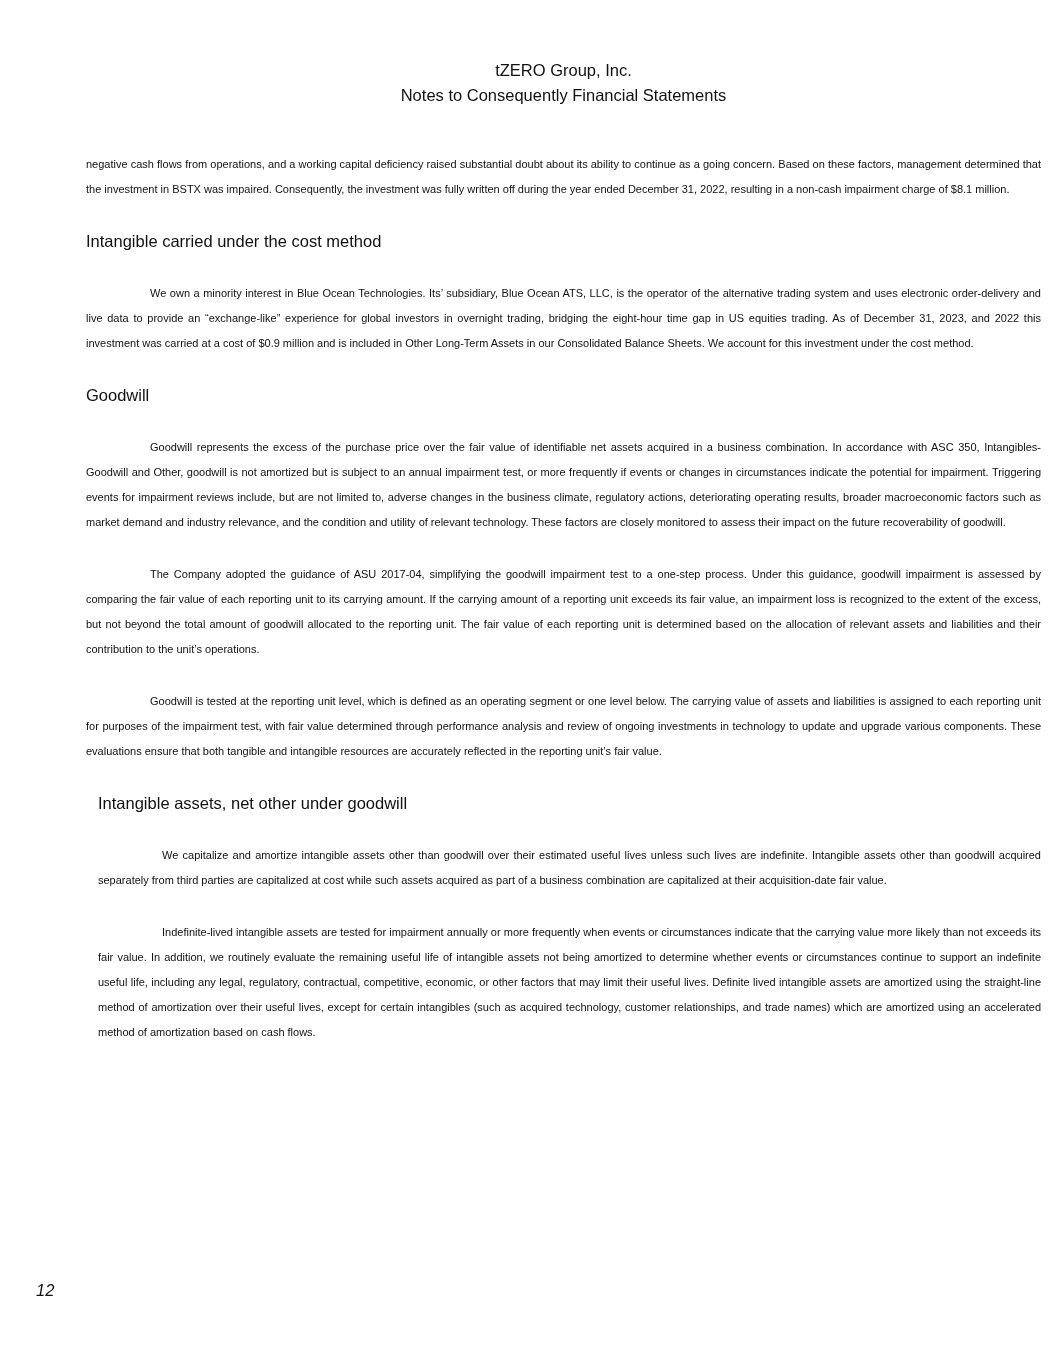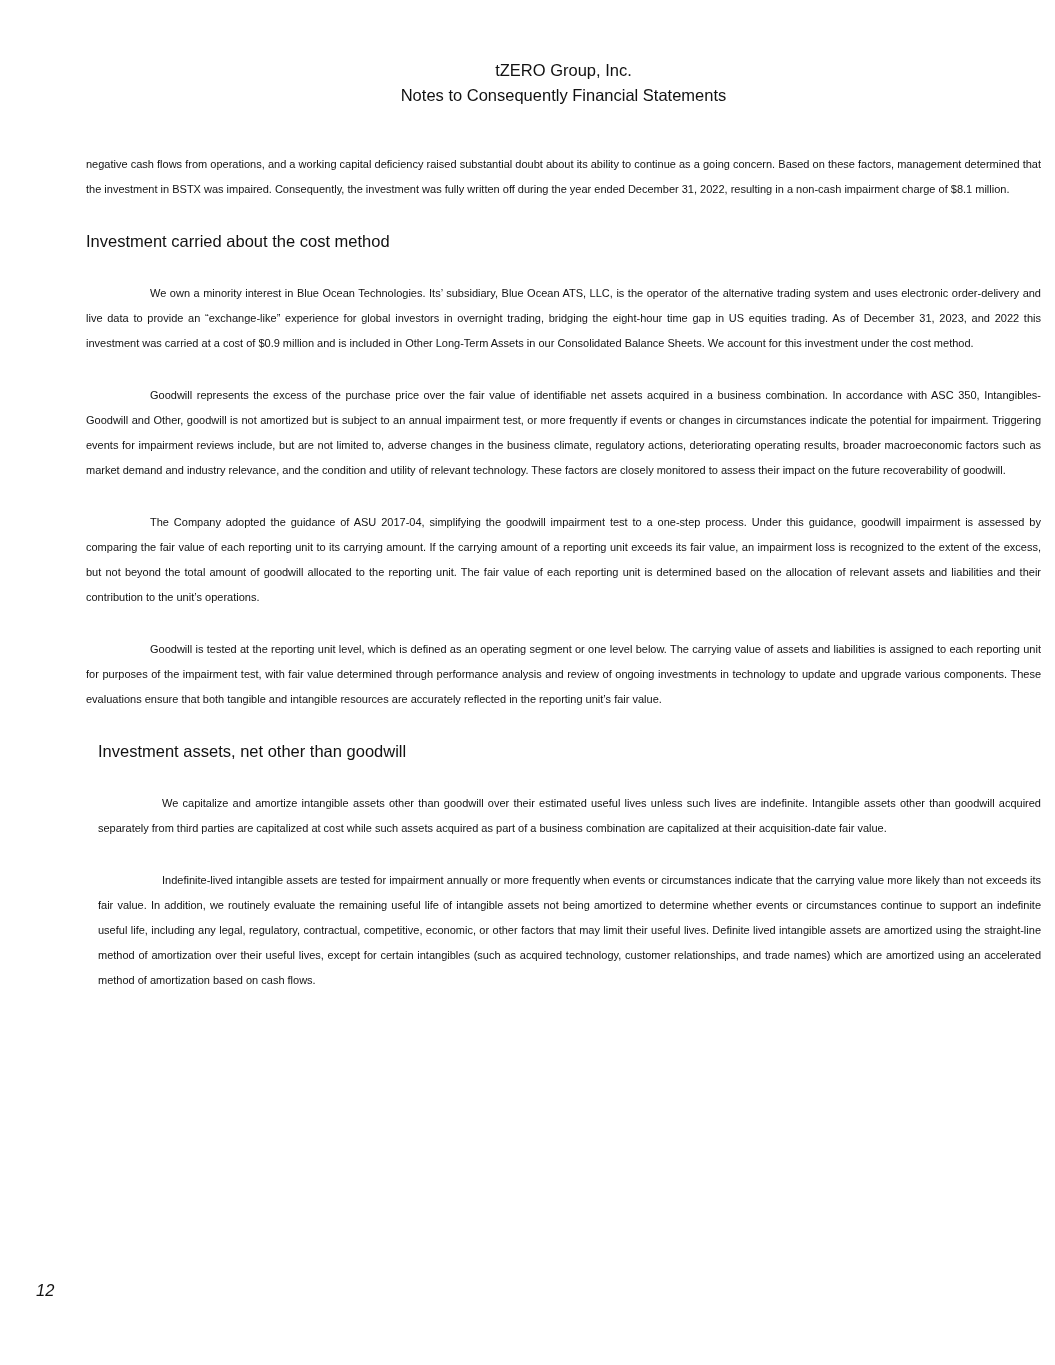--- a/index.html
+++ b/index.html
@@ -66,32 +66,33 @@
 
   <header class="doc-header">
     <div>tZERO Group, Inc.</div>
     <div>Notes to Consequently Financial Statements</div>
   </header>
 
   <main>
 
     <p class="para justify">negative cash flows from operations, and a working capital deficiency raised substantial doubt about its ability to continue as a going concern. Based on these factors, management determined that the investment in BSTX was impaired. Consequently, the investment was fully written off during the year ended December 31, 2022, resulting in a non-cash impairment charge of $8.1 million.</p>
 
-    <h3 class="heading">Investment carried about the cost method</h3>
+    <h3 class="heading">Intangible carried under the cost method</h3>
 
     <p class="para justify indent">We own a minority interest in Blue Ocean Technologies. Its’ subsidiary, Blue Ocean ATS, LLC, is the operator of the alternative trading system and uses electronic order-delivery and live data to provide an “exchange-like” experience for global investors in overnight trading, bridging the eight-hour time gap in US equities trading. As of December 31, 2023, and 2022 this investment was carried at a cost of $0.9 million and is included in Other Long-Term Assets in our Consolidated Balance Sheets. We account for this investment under the cost method.</p>
 
+    <h3 class="heading">Goodwill</h3>
 
     <p class="para justify indent">Goodwill represents the excess of the purchase price over the fair value of identifiable net assets acquired in a business combination. In accordance with ASC 350, Intangibles-Goodwill and Other, goodwill is not amortized but is subject to an annual impairment test, or more frequently if events or changes in circumstances indicate the potential for impairment. Triggering events for impairment reviews include, but are not limited to, adverse changes in the business climate, regulatory actions, deteriorating operating results, broader macroeconomic factors such as market demand and industry relevance, and the condition and utility of relevant technology. These factors are closely monitored to assess their impact on the future recoverability of goodwill.</p>
 
     <p class="para justify indent">The Company adopted the guidance of ASU 2017-04, simplifying the goodwill impairment test to a one-step process. Under this guidance, goodwill impairment is assessed by comparing the fair value of each reporting unit to its carrying amount. If the carrying amount of a reporting unit exceeds its fair value, an impairment loss is recognized to the extent of the excess, but not beyond the total amount of goodwill allocated to the reporting unit. The fair value of each reporting unit is determined based on the allocation of relevant assets and liabilities and their contribution to the unit’s operations.</p>
 
     <p class="para justify indent">Goodwill is tested at the reporting unit level, which is defined as an operating segment or one level below. The carrying value of assets and liabilities is assigned to each reporting unit for purposes of the impairment test, with fair value determined through performance analysis and review of ongoing investments in technology to update and upgrade various components. These evaluations ensure that both tangible and intangible resources are accurately reflected in the reporting unit’s fair value.</p>
 
-    <h3 class="heading inset">Investment assets, net other than goodwill</h3>
+    <h3 class="heading inset">Intangible assets, net other under goodwill</h3>
 
     <p class="para justify indent inset">We capitalize and amortize intangible assets other than goodwill over their estimated useful lives unless such lives are indefinite. Intangible assets other than goodwill acquired separately from third parties are capitalized at cost while such assets acquired as part of a business combination are capitalized at their acquisition-date fair value.</p>
 
     <p class="para justify indent inset">Indefinite-lived intangible assets are tested for impairment annually or more frequently when events or circumstances indicate that the carrying value more likely than not exceeds its fair value. In addition, we routinely evaluate the remaining useful life of intangible assets not being amortized to determine whether events or circumstances continue to support an indefinite useful life, including any legal, regulatory, contractual, competitive, economic, or other factors that may limit their useful lives. Definite lived intangible assets are amortized using the straight-line method of amortization over their useful lives, except for certain intangibles (such as acquired technology, customer relationships, and trade names) which are amortized using an accelerated method of amortization based on cash flows.</p>
 
   </main>
 
   <footer class="page-footer">12</footer>
 
 </div>

